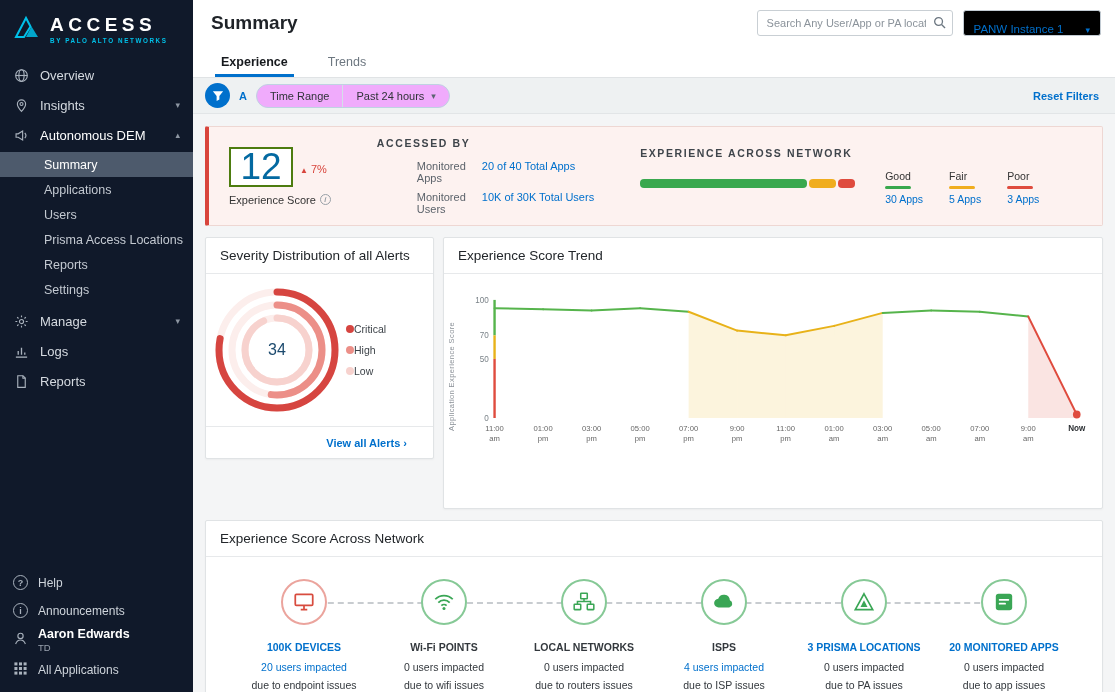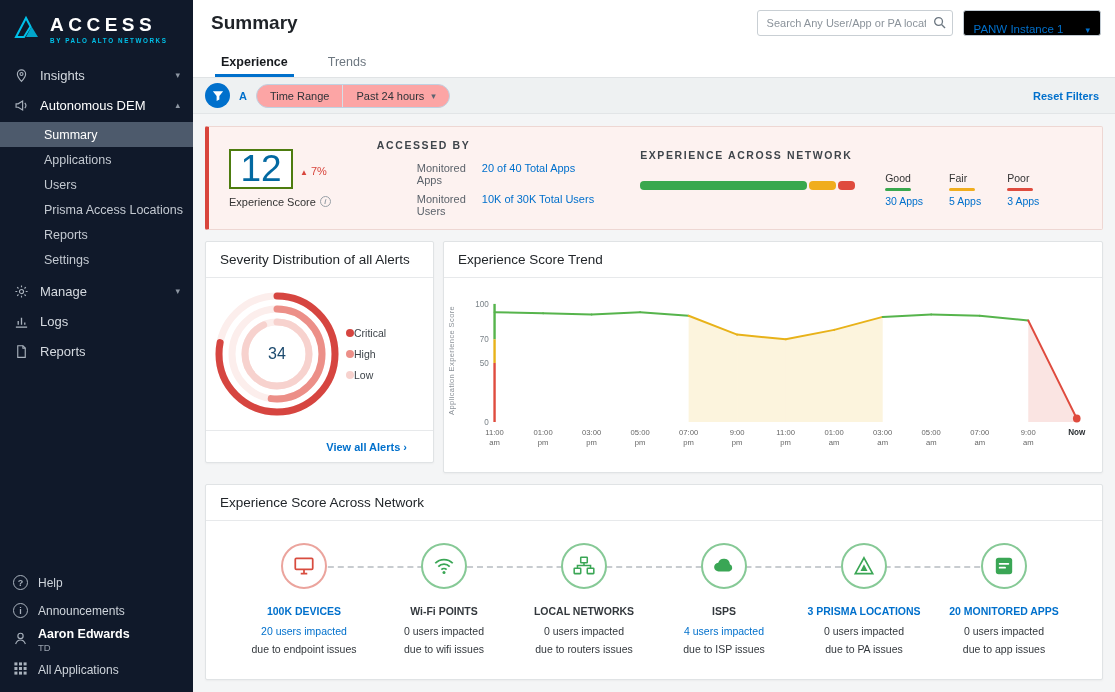--- a/index.html
+++ b/index.html
@@ -39,21 +39,21 @@
   .instance-select .chev { color:#0070cc; margin:0; }
 
   .tabsbar { background:#fff; border-bottom:1px solid #e0e3e5; display:flex; gap:40px; padding-left:28px; height:32px; }
   .tab { display:flex; align-items:center; font-size:12.5px; color:#6d7780; position:relative; cursor:pointer; }
   .tab.active { color:#16191d; font-weight:600; }
   .tab.active::after { content:""; position:absolute; left:-6px; right:-6px; bottom:0; height:3px; background:#0070cc; }
 
   .filterbar { height:36px; background:#eef1f2; border-bottom:1px solid #e2e5e7; display:flex; align-items:center; gap:9px; padding:0 16px 0 12px; }
   .funnel-btn { width:25px; height:25px; border-radius:50%; background:#0070cc; display:flex; align-items:center; justify-content:center; cursor:pointer; border:none; }
   .filter-prefix { color:#0070cc; font-size:11px; font-weight:700; }
-  .pill-group { display:flex; height:24px; background:#fca5a5; border:1px solid #bfd2e2; border-radius:13px; overflow:hidden; }
+  .pill-group { display:flex; height:24px; background:#f0abfc; border:1px solid #bfd2e2; border-radius:13px; overflow:hidden; }
   .pill { display:flex; align-items:center; gap:7px; padding:0 13px; font-size:11px; color:#2f3338; cursor:pointer; }
   .pill + .pill { border-left:1px solid #d4dfe8; }
   .pill .chev { color:#5a6470; margin:0; }
   .reset-link { margin-left:auto; color:#0070cc; font-size:11px; font-weight:600; cursor:pointer; }
 
   .content { flex:1; padding:12px; display:flex; flex-direction:column; gap:11px; overflow:hidden; }
 
   
   .score-card { background:#fdf2f0; border:1px solid #eed7d3; border-left:4px solid #d8453c; border-radius:2px; min-height:100px; display:flex; align-items:center; padding:12px 20px; gap:46px; }
   .score-block { display:flex; flex-direction:column; align-items:flex-start; }
@@ -83,21 +83,21 @@
   .card-head { padding:10px 14px; font-size:13.5px; color:#22262a; border-bottom:1px solid #e7e9eb; }
   .severity-card { width:229px; flex-shrink:0; height:222px; }
   .severity-body { flex:1; display:flex; align-items:center; padding:2px 8px 2px 6px; gap:4px; }
   .donut-wrap { position:relative; width:130px; height:130px; flex-shrink:0; }
   .donut-total { position:absolute; inset:0; display:flex; align-items:center; justify-content:center; font-size:16px; color:#1c4a6e; font-weight:400; }
   .sev-legend { display:flex; flex-direction:column; gap:9px; font-size:10.5px; color:#3d4349; }
   .sev-leg-item { display:flex; align-items:center; gap:0; }
   .sev-dot { width:8px; height:8px; border-radius:50%; display:inline-block; }
   .card-foot { border-top:1px solid #e7e9eb; padding:8px 26px 8px 14px; text-align:right; }
   .view-alerts { color:#0070cc; font-size:11px; font-weight:600; cursor:pointer; }
-  .trend-card { flex:1; height:232px; min-width:0; }
+  .trend-card { flex:1; height:272px; min-width:0; }
   .trend-body { flex:1; position:relative; padding:8px 8px 0 18px; }
   .ylabel { position:absolute; left:3px; top:14px; bottom:44px; writing-mode:vertical-rl; transform:rotate(180deg); display:flex; align-items:center; justify-content:center; font-size:7.5px; color:#8a9097; letter-spacing:0.4px; }
   #trend-chart { width:100%; }
 
   
   .network-card { flex:1; }
   .network-body { flex:1; position:relative; padding:22px 28px 10px 28px; }
   .connector { position:absolute; top:45px; left:92px; right:92px; border-top:2px dashed #c8ccd0; }
   .nodes { display:flex; justify-content:space-between; position:relative; }
   .node { width:145px; display:flex; flex-direction:column; align-items:center; text-align:center; }
@@ -121,20 +121,30 @@
             <path d="M14 24l5.5-10.5L26 24z" fill="#00c0e8" opacity="0.85"></path>
           </svg>
       </span>
       <div>
         <div class="logo-text">ACCESS</div>
         <div class="logo-sub">BY PALO ALTO NETWORKS</div>
       </div>
     </div>
 
     <nav class="nav">
+      <div class="nav-item">
+        <span class="nicon">
+            <svg width="15" height="15" viewBox="0 0 16 16" fill="none" stroke="currentColor" stroke-width="1.2">
+              <circle cx="8" cy="8" r="6.2"></circle>
+              <ellipse cx="8" cy="8" rx="2.8" ry="6.2"></ellipse>
+              <path d="M1.8 8h12.4"></path>
+            </svg>
+          </span>
+        <span>Overview</span>
+      </div>
       <div class="nav-item">
         <span class="nicon">
             <svg width="15" height="15" viewBox="0 0 16 16" fill="none" stroke="currentColor" stroke-width="1.2">
               <path d="M8 14.2S3.6 9.6 3.6 6.4a4.4 4.4 0 0 1 8.8 0c0 3.2-4.4 7.8-4.4 7.8z"></path>
               <circle cx="8" cy="6.4" r="1.6"></circle>
             </svg>
           </span>
         <span>Insights</span>
         <span class="chev">▾</span>
       </div>

